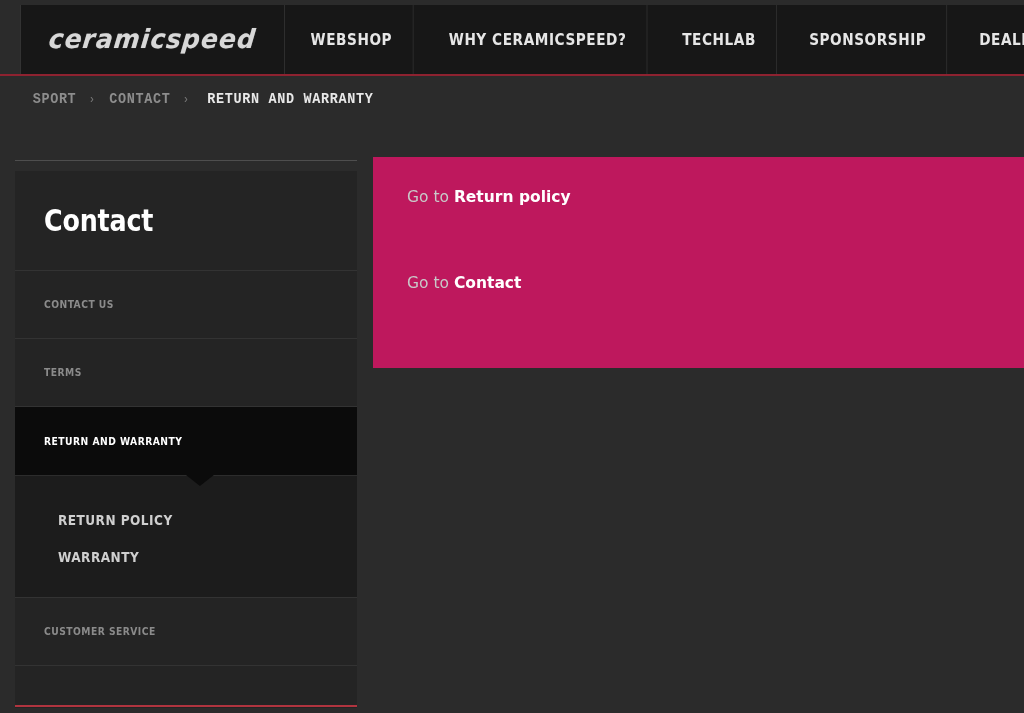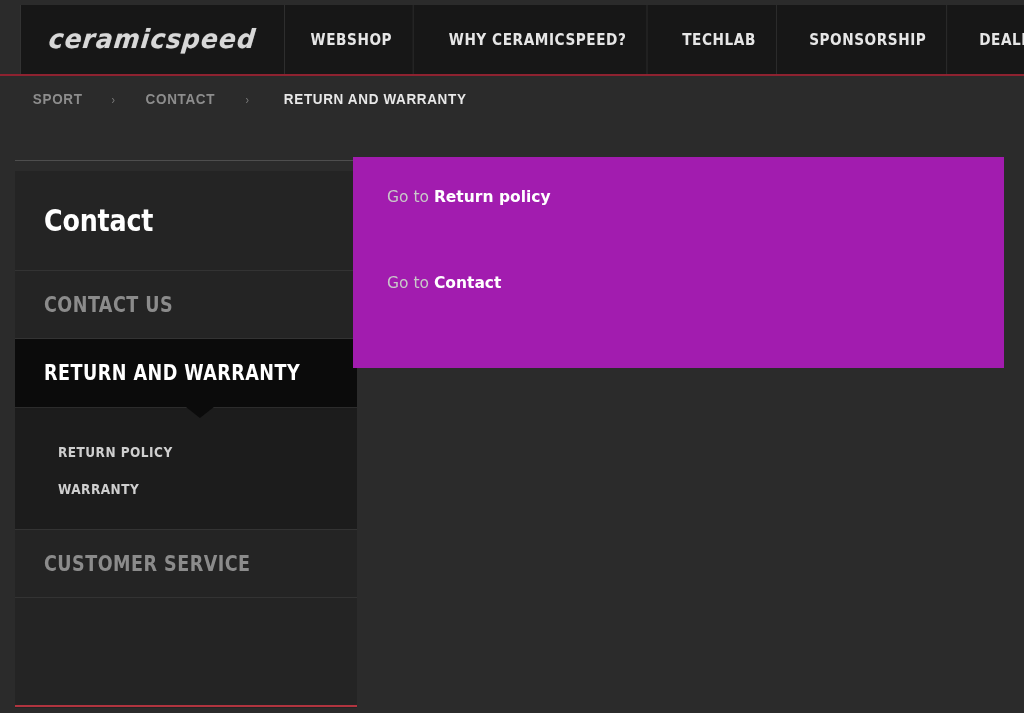--- a/index.html
+++ b/index.html
@@ -79,22 +79,22 @@
     background: #8e2230;
   }
 
   
   .breadcrumb {
     position: absolute;
     left: 31px;
     top: 91px;
     display: flex;
     align-items: center;
-    gap: 27px;
-    font-family: Liberation Sans, sans-serif;
+    gap: 10px;
+    font-family: Liberation Mono, monospace;
     font-weight: 700;
     font-size: 14.5px;
     letter-spacing: .7px;
   }
   .crumb      { color: #8d8d8d; cursor: pointer; transform: scaleX(.93); }
   .crumb.cur  { color: #e8e8e8; cursor: default; }
   .crumb-sep  { color: #7a7a7a; font-size: 13px; font-weight: 400; transform: scaleX(.8); }
 
   
   .sidebar-rule {
@@ -142,21 +142,21 @@
 
   .side-item {
     height: 68px;
     display: flex;
     align-items: center;
     padding: 0 29px;
     border-bottom: 1px solid #333;
     color: #8b8b8b;
     font-family: "DejaVu Sans Condensed", "Liberation Sans Narrow", "Liberation Sans", sans-serif;
     font-weight: 700;
-    font-size: 21px;
+    font-size: 11px;
     letter-spacing: .5px;
     cursor: pointer;
     position: relative;
   }
   .side-item > span { transform: scaleX(.93); transform-origin: left center; }
   .side-item.active {
     background: #0b0b0b;
     color: #ffffff;
     border-bottom: none;
   }
@@ -187,25 +187,25 @@
     font-weight: 700;
     font-size: 14.5px;
     letter-spacing: .5px;
     cursor: pointer;
   }
   .sub-item > span { transform: scaleX(.93); transform-origin: left center; }
 
   
   .content {
     position: absolute;
-    left: 353px;
+    left: 373px;
     top: 157px;
     width: 651px;
     height: 211px;
-    background: #a21caf;
+    background: #be185d;
   }
   .content-line {
     position: absolute;
     left: 34px;
     color: #e9e9e9;
     font-family: "DejaVu Sans", "Liberation Sans", sans-serif;
     font-size: 15.5px;
     white-space: nowrap;
   }
   .content-line .lead { color: #c9c9c9; font-weight: 400; }
@@ -244,20 +244,23 @@
 
     <div class="side-title-box">
       <span class="side-title">Contact</span>
     </div>
 
     <div class="side-item">
       <span>CONTACT US</span>
     </div>
 
 
+    <div class="side-item">
+      <span>TERMS</span>
+    </div>
 
     <div class="side-item active">
       <span>RETURN AND WARRANTY</span>
       <span class="notch"></span>
     </div>
 
     <div class="submenu">
       <div class="sub-item">
         <span>RETURN POLICY</span>
       </div>

